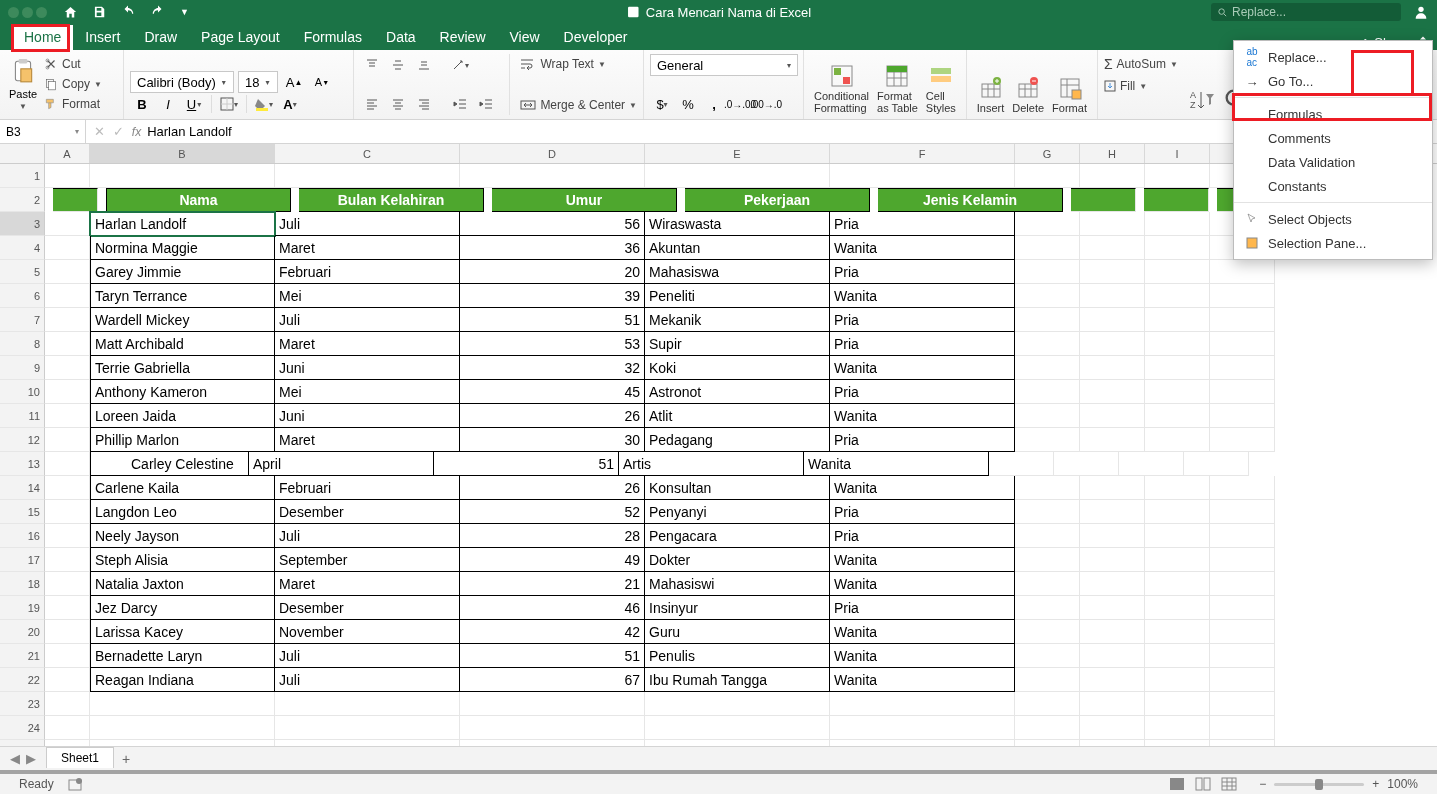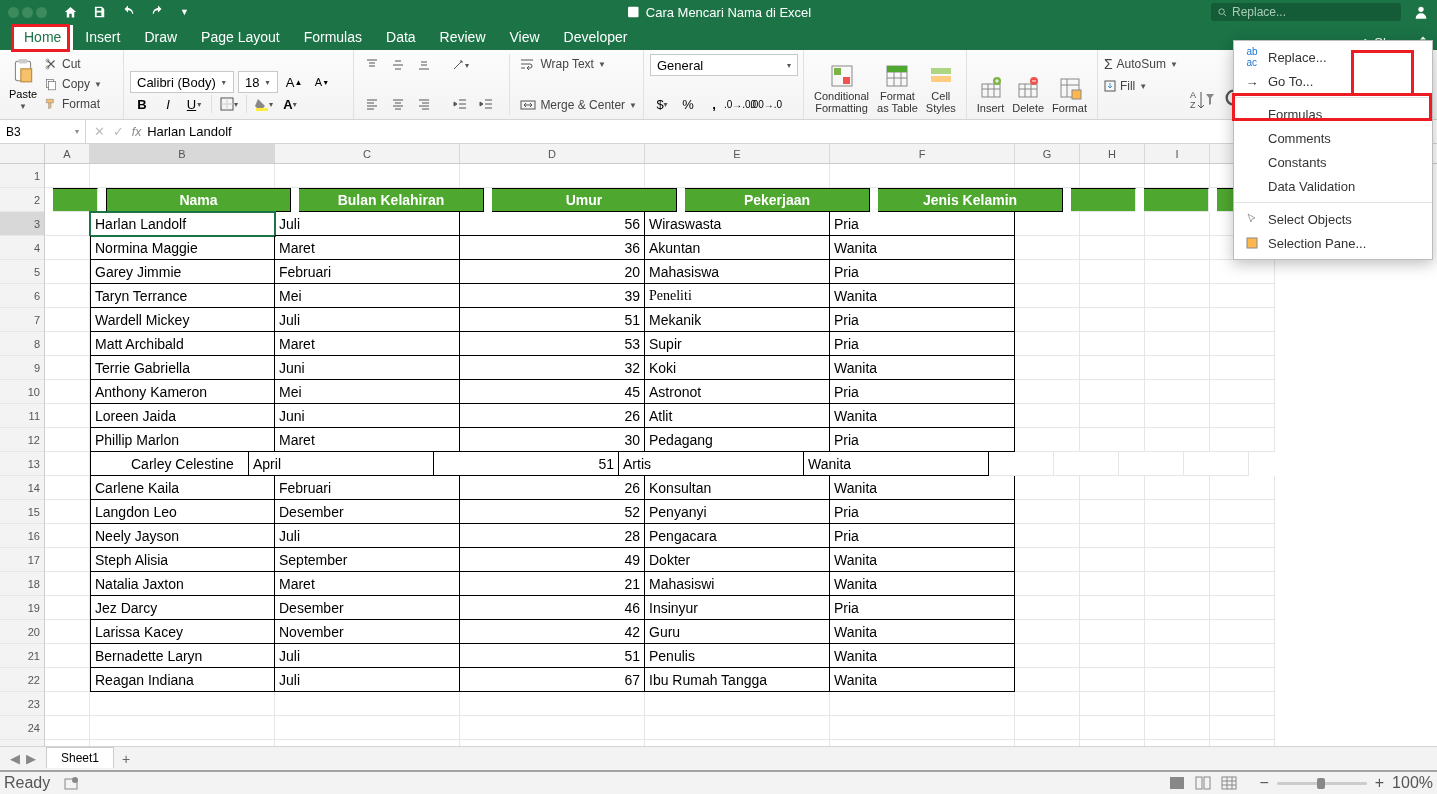--- a/index.html
+++ b/index.html
@@ -32,21 +32,21 @@
   .group.no-border { border-right: none; }
   .paste-big { width: 34px; display: flex; flex-direction: column; align-items: center; gap: 2px; margin-right: 4px; }
   .paste-big svg { margin-top: 2px; }
   .mini { display: flex; align-items: center; gap: 4px; font-size: 12px; color: #444; height: 20px; }
   .mini svg { flex-shrink: 0; }
   .drop-arrow { font-size: 8px; color: #555; }
   .font-select { height: 22px; border: 1px solid #c8c8c8; background: #fff; display: flex; align-items: center; padding: 0 6px; font-size: 13px; gap: 6px; }
   .btn-row { display: flex; gap: 2px; align-items: center; }
   .rbtn { width: 24px; height: 22px; display: flex; align-items: center; justify-content: center; border-radius: 2px; }
   .big-btn { display: flex; flex-direction: column; align-items: center; justify-content: flex-end; gap: 2px; font-size: 11px; color: #333; padding: 2px 4px; height: 62px; }
-  .big-btn .lbl { text-align: center; line-height: 12px; }
+  .big-btn .lbl { text-align: left; line-height: 12px; }
   
   
   .dropdown { position: absolute; right: 4px; top: 40px; width: 200px; background: #fff; border: 1px solid #bcbcbc; box-shadow: 0 4px 14px rgba(0,0,0,.25); z-index: 40; font-size: 13px; padding: 4px 0; }
   .dd-item { height: 24px; display: flex; align-items: center; padding: 0 10px; gap: 8px; color: #333; }
   .dd-item.highlighted { background: #d6eefc; }
   .dd-sep { height: 1px; background: #e2e2e2; margin: 4px 0; }
   .dd-item .ic { width: 16px; display: flex; justify-content: center; }
   
   
   .fbar { height: 24px; border-bottom: 1px solid #d4d4d4; display: flex; align-items: center; background: #fff; }
@@ -75,21 +75,21 @@
   
   .selected-cell { outline: 2px solid #1b7346; outline-offset: -1px; }
   
   
   .sheettabs { height: 24px; border-top: 1px solid #d4d4d4; background: #f3f3f3; display: flex; align-items: center; }
   .sheettabs .nav { display: flex; gap: 6px; padding: 0 10px; color: #888; }
   .sheet-tab { background: #fff; border: 1px solid #ccc; border-bottom: none; padding: 3px 14px; font-size: 12px; position: relative; top: -1px; }
   .add-sheet { width: 24px; text-align: center; color: #666; font-size: 14px; }
   
   
-  .statusbar { height: 24px; background: #f3f3f3; border-top: 2px solid #a3a3a3; display: flex; align-items: center; justify-content: space-between; padding: 0 4px; font-size: 16px; color: #555; }
+  .statusbar { height: 24px; background: #f3f3f3; border-top: 4px solid #a3a3a3; display: flex; align-items: center; justify-content: space-between; padding: 0 19px; font-size: 12px; color: #555; }
   .zoom { display: flex; align-items: center; gap: 8px; }
   .slider { width: 90px; height: 3px; background: #ccc; position: relative; border-radius: 2px; }
   .slider .thumb { position: absolute; left: 45%; top: -4px; width: 8px; height: 11px; background: #888; border-radius: 2px; }
   .views { display: flex; gap: 10px; margin-right: 14px; }
 </style>
 </head>
 <body>
 
 <div class="highlight-home"></div>
 <div class="highlight-find"></div>
@@ -439,25 +439,25 @@
   <div class="dd-item">
       <span class="ic"></span>
       <span>Formulas</span>
     </div>
   <div class="dd-item">
       <span class="ic"></span>
       <span>Comments</span>
     </div>
   <div class="dd-item">
       <span class="ic"></span>
-      <span>Constants</span>
+      <span>Data Validation</span>
     </div>
   <div class="dd-item">
       <span class="ic"></span>
-      <span>Data Validation</span>
+      <span>Constants</span>
     </div>
   <div class="dd-sep"></div>
   <div class="dd-item">
       <span class="ic">
         <svg width="12" height="12" viewBox="0 0 24 24">
           <path d="M4 2l6 16 2-6 6-2z" fill="none" stroke="#555"></path>
         </svg>
       </span>
       <span>Select Objects</span>
     </div>
@@ -584,21 +584,21 @@
         <div class="cell" style="width: 65px; border-right: 1px solid rgb(230, 230, 230); border-bottom: 1px solid rgb(230, 230, 230);"></div>
         <div class="cell" style="width: 65px; border-right: 1px solid rgb(230, 230, 230); border-bottom: 1px solid rgb(230, 230, 230);"></div>
         <div class="cell" style="width: 65px; border-right: 1px solid rgb(230, 230, 230); border-bottom: 1px solid rgb(230, 230, 230);"></div>
         <div class="cell" style="width: 65px; border-right: 1px solid rgb(230, 230, 230); border-bottom: 1px solid rgb(230, 230, 230);"></div>
       </div>
       <div class="crow tbl">
         <div class="cell" style="width: 45px; border-right: 1px solid rgb(230, 230, 230); border-bottom: 1px solid rgb(230, 230, 230);"></div>
         <div class="cell first" style="width: 185px;">Taryn Terrance</div>
         <div class="cell" style="width: 185px;">Mei</div>
         <div class="cell num" style="width: 185px;">39</div>
-        <div class="cell" style="width: 185px; font-family: Liberation Serif, serif;">Peneliti</div>
+        <div class="cell" style="width: 185px;">Peneliti</div>
         <div class="cell" style="width: 185px;">Wanita</div>
         <div class="cell" style="width: 65px; border-right: 1px solid rgb(230, 230, 230); border-bottom: 1px solid rgb(230, 230, 230);"></div>
         <div class="cell" style="width: 65px; border-right: 1px solid rgb(230, 230, 230); border-bottom: 1px solid rgb(230, 230, 230);"></div>
         <div class="cell" style="width: 65px; border-right: 1px solid rgb(230, 230, 230); border-bottom: 1px solid rgb(230, 230, 230);"></div>
         <div class="cell" style="width: 65px; border-right: 1px solid rgb(230, 230, 230); border-bottom: 1px solid rgb(230, 230, 230);"></div>
       </div>
       <div class="crow tbl">
         <div class="cell" style="width: 45px; border-right: 1px solid rgb(230, 230, 230); border-bottom: 1px solid rgb(230, 230, 230);"></div>
         <div class="cell first" style="width: 185px;">Wardell Mickey</div>
         <div class="cell" style="width: 185px;">Juli</div>

